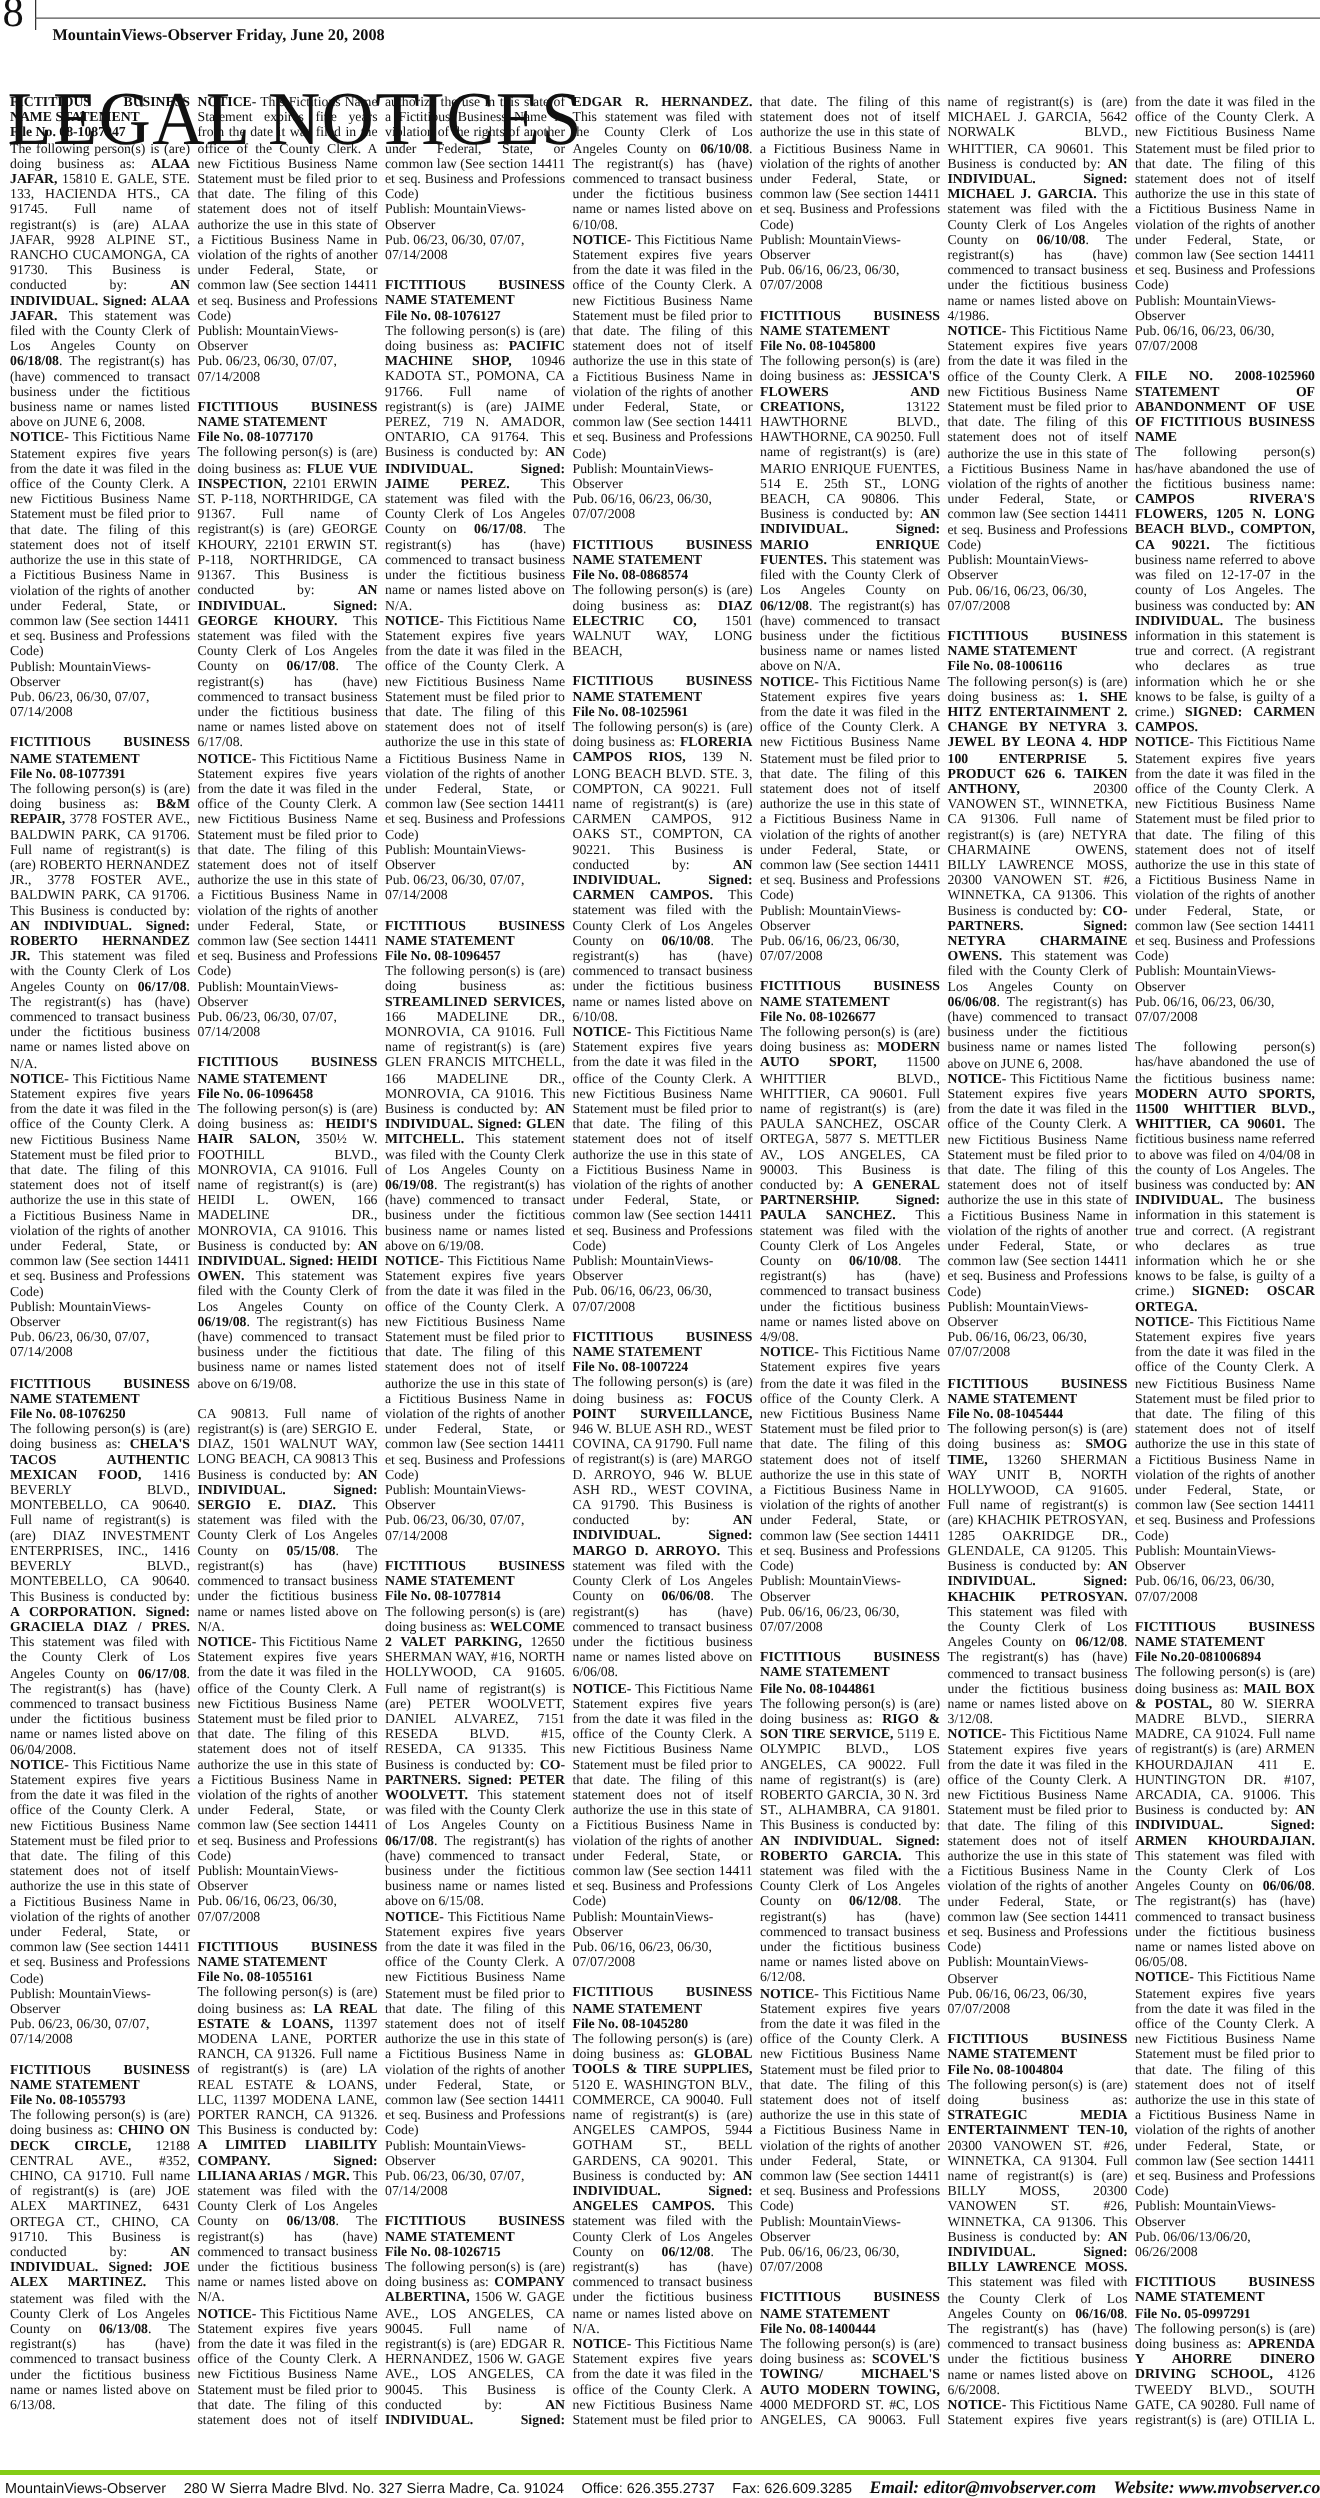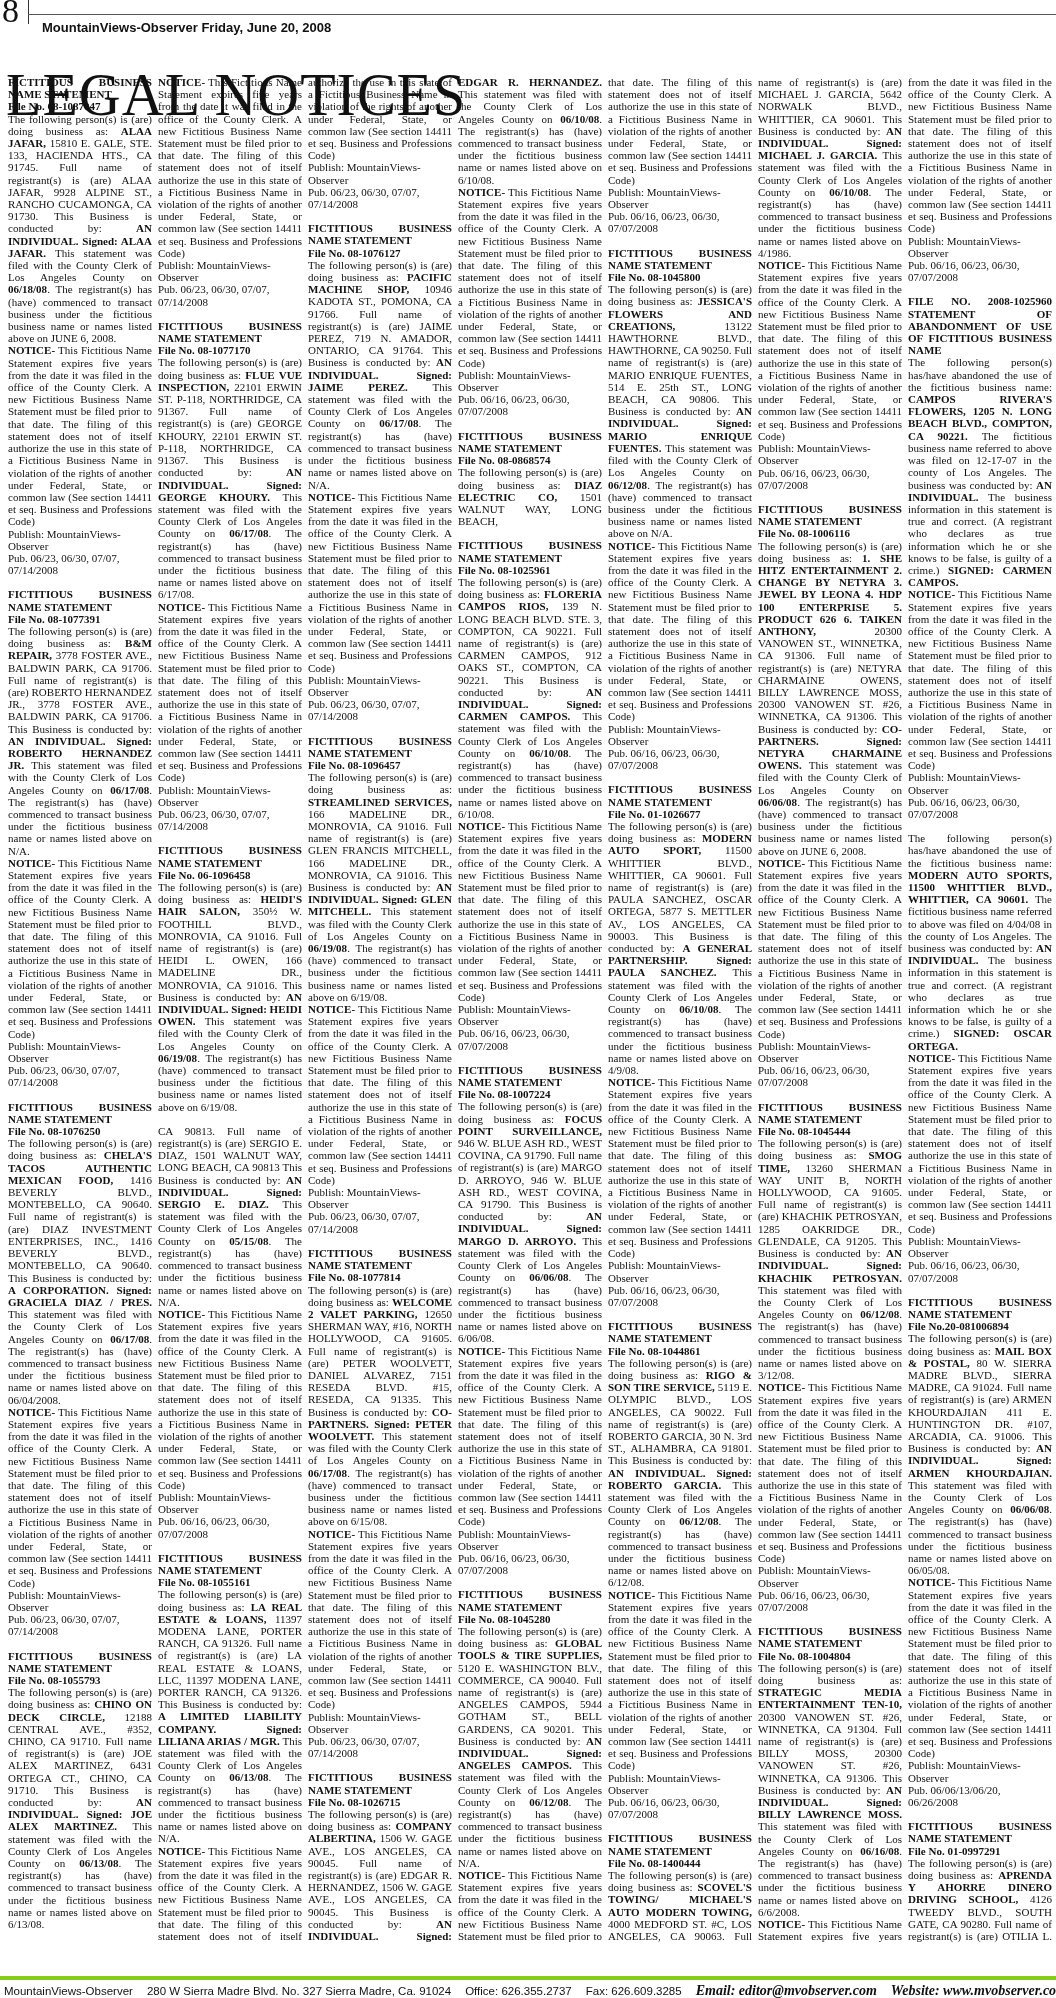--- a/index.html
+++ b/index.html
@@ -1,20 +1,20 @@
 <!DOCTYPE html>
 <html><head>
 <meta charset="utf-8">
 <style>
   html, body { margin: 0; padding: 0; background: #fff; }
   body { width: 1056px; height: 1998px; overflow: hidden; position: relative; color: #111; font-family: "Liberation Serif", serif; }
   .page-num { position: absolute; left: 2px; top: -6px; font-size: 34px; font-family: "Liberation Serif", serif; line-height: 1; }
   .vrule { position: absolute; left: 28px; top: 0; width: 1px; height: 24px; background: #333; }
   .hrule { position: absolute; left: 28px; right: 0; top: 14px; height: 1px; background: #555; }
-  .masthead { position: absolute; left: 42px; top: 20px; font-family: Liberation Sans, sans-serif; font-weight: bold; font-size: 13px; }
+  .masthead { position: absolute; left: 42px; top: 20px; font-family: Liberation Serif, serif; font-weight: bold; font-size: 13px; }
   .title { position: absolute; left: 6px; top: 26px; font-family: "Liberation Serif", serif; font-size: 58px; line-height: 1; letter-spacing: 1px; font-weight: normal; transform: scaleY(1.05); transform-origin: top left; }
   .columns { position: absolute; left: 8px; top: 76px; width: 1044px; height: 1872px; column-count: 7; column-gap: 6px; column-fill: auto; font-size: 11px; line-height: 12.2px; text-align: justify; overflow: hidden; }
   .notice { margin-bottom: 12px; }
   .notice .h { font-weight: bold; text-align: justify; }
   .notice p { margin: 0; }
   .notice b { font-weight: bold; }
   .footer { position: absolute; left: 0; right: 0; top: 1976px; height: 22px; border-top: 4px solid #84cc16; display: flex; align-items: center; gap: 14px; padding-left: 4px; font-family: "Liberation Sans", sans-serif; font-size: 11.5px; white-space: nowrap; }
   .footer .em { font-family: "Liberation Serif", serif; font-style: italic; font-weight: bold; font-size: 14px; }
 </style>
 </head>
@@ -150,21 +150,21 @@
     <div class="notice">
       <div class="h">FICTITIOUS BUSINESS NAME STATEMENT</div>
       <div class="h">File No. 08-1045800</div>
       <p><span>The following person(s) is (are) doing business as: </span><b>JESSICA'S FLOWERS AND CREATIONS,</b><span> 13122 HAWTHORNE BLVD., HAWTHORNE, CA 90250. Full name of registrant(s) is (are) MARIO ENRIQUE FUENTES, 514 E. 25th ST., LONG BEACH, CA 90806. This Business is conducted by: </span><b>AN INDIVIDUAL. Signed: MARIO ENRIQUE FUENTES.</b><span> This statement was filed with the County Clerk of Los Angeles County on </span><b>06/12/08</b><span>. The registrant(s) has (have) commenced to transact business under the fictitious business name or names listed above on N/A.</span></p>
       <p><b>NOTICE-</b><span> This Fictitious Name Statement expires five years from the date it was filed in the office of the County Clerk. A new Fictitious Business Name Statement must be filed prior to that date. The filing of this statement does not of itself authorize the use in this state of a Fictitious Business Name in violation of the rights of another under Federal, State, or common law (See section 14411 et seq. Business and Professions Code)</span></p>
       <p style="text-align:left">Publish: MountainViews-Observer</p>
       <p style="text-align:left">Pub. 06/16, 06/23, 06/30, 07/07/2008</p>
     </div>
     <div class="notice">
       <div class="h">FICTITIOUS BUSINESS NAME STATEMENT</div>
-      <div class="h">File No. 01-1026677</div>
+      <div class="h">File No. 08-1026677</div>
       <p><span>The following person(s) is (are) doing business as: </span><b>MODERN AUTO SPORT,</b><span> 11500 WHITTIER BLVD., WHITTIER, CA 90601. Full name of registrant(s) is (are) PAULA SANCHEZ, OSCAR ORTEGA, 5877 S. METTLER AV., LOS ANGELES, CA 90003. This Business is conducted by: </span><b>A GENERAL PARTNERSHIP. Signed: PAULA SANCHEZ.</b><span> This statement was filed with the County Clerk of Los Angeles County on </span><b>06/10/08</b><span>. The registrant(s) has (have) commenced to transact business under the fictitious business name or names listed above on 4/9/08.</span></p>
       <p><b>NOTICE-</b><span> This Fictitious Name Statement expires five years from the date it was filed in the office of the County Clerk. A new Fictitious Business Name Statement must be filed prior to that date. The filing of this statement does not of itself authorize the use in this state of a Fictitious Business Name in violation of the rights of another under Federal, State, or common law (See section 14411 et seq. Business and Professions Code)</span></p>
       <p style="text-align:left">Publish: MountainViews-Observer</p>
       <p style="text-align:left">Pub. 06/16, 06/23, 06/30, 07/07/2008</p>
     </div>
     <div class="notice">
       <div class="h">FICTITIOUS BUSINESS NAME STATEMENT</div>
       <div class="h">File No. 08-1044861</div>
       <p><span>The following person(s) is (are) doing business as: </span><b>RIGO &amp; SON TIRE SERVICE,</b><span> 5119 E. OLYMPIC BLVD., LOS ANGELES, CA 90022. Full name of registrant(s) is (are) ROBERTO GARCIA, 30 N. 3rd ST., ALHAMBRA, CA 91801. This Business is conducted by: </span><b>AN INDIVIDUAL. Signed: ROBERTO GARCIA.</b><span> This statement was filed with the County Clerk of Los Angeles County on </span><b>06/12/08</b><span>. The registrant(s) has (have) commenced to transact business under the fictitious business name or names listed above on 6/12/08.</span></p>
       <p><b>NOTICE-</b><span> This Fictitious Name Statement expires five years from the date it was filed in the office of the County Clerk. A new Fictitious Business Name Statement must be filed prior to that date. The filing of this statement does not of itself authorize the use in this state of a Fictitious Business Name in violation of the rights of another under Federal, State, or common law (See section 14411 et seq. Business and Professions Code)</span></p>
@@ -219,21 +219,21 @@
     <div class="notice">
       <div class="h">FICTITIOUS BUSINESS NAME STATEMENT</div>
       <div class="h">File No.20-081006894</div>
       <p><span>The following person(s) is (are) doing business as: </span><b>MAIL BOX &amp; POSTAL,</b><span> 80 W. SIERRA MADRE BLVD., SIERRA MADRE, CA 91024. Full name of registrant(s) is (are) ARMEN KHOURDAJIAN 411 E. HUNTINGTON DR. #107, ARCADIA, CA. 91006. This Business is conducted by: </span><b>AN INDIVIDUAL. Signed: ARMEN KHOURDAJIAN.</b><span> This statement was filed with the County Clerk of Los Angeles County on </span><b>06/06/08</b><span>. The registrant(s) has (have) commenced to transact business under the fictitious business name or names listed above on 06/05/08.</span></p>
       <p><b>NOTICE-</b><span> This Fictitious Name Statement expires five years from the date it was filed in the office of the County Clerk. A new Fictitious Business Name Statement must be filed prior to that date. The filing of this statement does not of itself authorize the use in this state of a Fictitious Business Name in violation of the rights of another under Federal, State, or common law (See section 14411 et seq. Business and Professions Code)</span></p>
       <p style="text-align:left">Publish: MountainViews-Observer</p>
       <p style="text-align:left">Pub. 06/06/13/06/20, 06/26/2008</p>
     </div>
     <div class="notice">
       <div class="h">FICTITIOUS BUSINESS NAME STATEMENT</div>
-      <div class="h">File No. 01-0997291</div>
+      <div class="h">File No. 05-0997291</div>
       <p><span>The following person(s) is (are) doing business as: </span><b>APRENDA Y AHORRE DINERO DRIVING SCHOOL,</b><span> 4126 TWEEDY BLVD., SOUTH GATE, CA 90280. Full name of registrant(s) is (are) OTILIA L. DIAZ, 10365 VIRGINIA AVE., SOUTH GATE, CA 90280. This Business is conducted by: </span><b>AN INDIVIDUAL. Signed: OTILIA L. DIAZ.</b><span> This statement was filed with the County Clerk of Los Angeles County on </span><b>06/04/08</b><span>. The registrant(s) has (have) commenced to transact business under the fictitious business name or names listed above on N/A.</span></p>
       <p><b>NOTICE-</b><span> This Fictitious Name Statement expires five years from the date it was filed in the office of the County Clerk. A new Fictitious Business Name Statement must be filed prior to that date. The filing of this statement does not of itself authorize the use in this state of a Fictitious Business Name in violation of the rights of another under Federal, State, or common law (See section 14411 et seq. Business and Professions Code)</span></p>
       <p style="text-align:left">Publish: MountainViews-Observer</p>
     </div>
   </div>
 
 <div class="footer">
   <span>MountainViews-Observer</span>
   <span>280 W Sierra Madre Blvd. No. 327 Sierra Madre, Ca. 91024</span>
   <span>Office: 626.355.2737</span>

